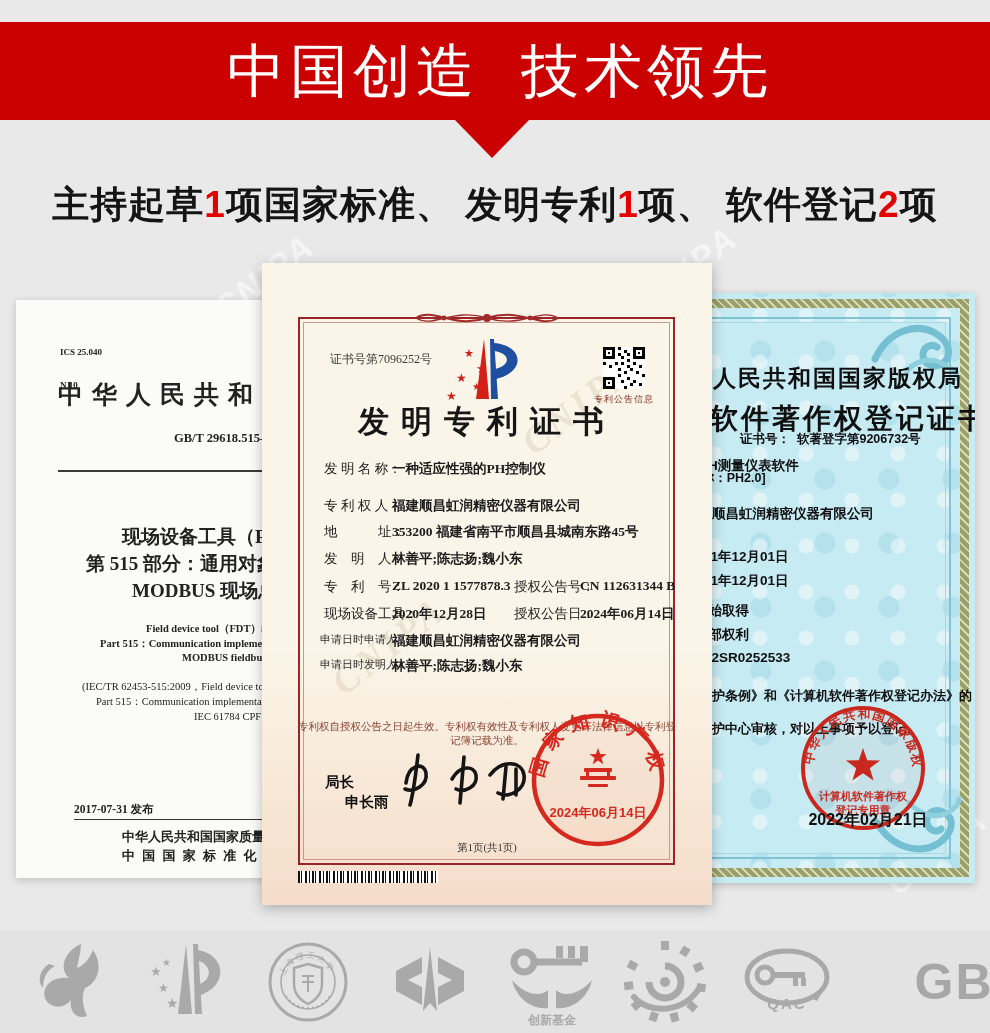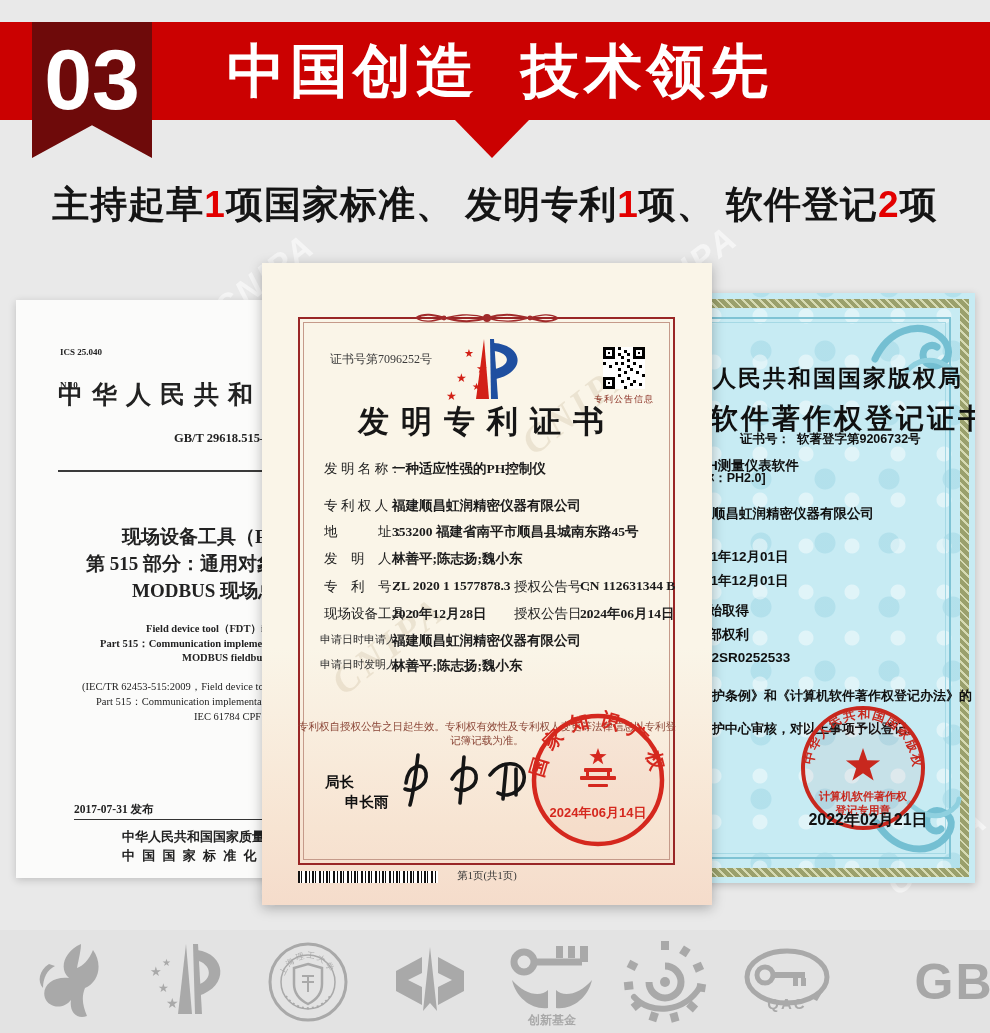--- a/index.html
+++ b/index.html
@@ -2,21 +2,21 @@
 <html><head>
 <meta charset="utf-8">
 <style>
   html,body{margin:0;padding:0;}
   body{font-family:"Liberation Sans",sans-serif;}
   #stage{position:relative;width:990px;height:1033px;background:#e9e9e9;overflow:hidden;}
 
   
   .red-band{position:absolute;left:0;top:22px;width:990px;height:98px;background:#cb0101;}
   .band-title{position:absolute;left:110px;top:33px;width:780px;text-align:center;
-    font-size:58px;font-weight:bold;color:#fff;letter-spacing:5px;white-space:pre;}
+    font-size:58px;font-weight:normal;color:#fff;letter-spacing:5px;white-space:pre;}
   .ribbon{position:absolute;left:32px;top:22px;width:120px;height:136px;background:#6e0a0a;
     clip-path:polygon(0 0,100% 0,100% 100%,50% 76%,0 100%);}
   .ribbon-num{position:absolute;left:0;top:2px;width:100%;text-align:center;
     font-size:86px;font-weight:bold;color:#fff;line-height:110px;}
   .band-triangle{position:absolute;left:454px;top:119px;width:0;height:0;
     border-left:38px solid transparent;border-right:38px solid transparent;border-top:39px solid #cb0101;}
   .subtitle{position:absolute;left:0;top:180px;width:990px;text-align:center;
     font-size:37px;font-weight:bold;color:#141414;letter-spacing:1px;}
   .subtitle .red{color:#e30000;}
 
@@ -72,21 +72,21 @@
   .pat-qrlabel{left:332px;top:130px;font-size:9px;color:#8a2f22;letter-spacing:1px;}
   .prow{position:absolute;left:0;top:0;width:100%;font-size:13.5px;}
   .plabel{position:absolute;left:62px;color:#222;}
   .pvalue{position:absolute;left:130px;font-weight:bold;}
   .plabel2{position:absolute;left:252px;}
   .pvalue2{position:absolute;left:318px;font-weight:bold;}
   .plabel-sm{position:absolute;left:58px;font-size:11px;color:#333;}
   .pat-legal{position:absolute;left:7%;width:86%;text-align:center;font-size:10.5px;color:#8a4536;}
   .pat-boss{position:absolute;left:63px;font-size:14.5px;font-weight:bold;color:#111;
     font-family:"Liberation Sans",sans-serif;}
-  .pat-page{position:absolute;left:0;top:578px;width:100%;text-align:center;font-size:10.5px;color:#333;margin-top:28px;}
+  .pat-page{position:absolute;left:0;top:578px;width:100%;text-align:center;font-size:10.5px;color:#333;}
   .pat-barcode{position:absolute;left:36px;top:608px;width:140px;height:12px;
     background:repeating-linear-gradient(90deg,#111 0 2px,#fff 2px 3px,#111 3px 4px,#fff 4px 7px,#111 7px 9px,#fff 9px 11px,#111 11px 12px,#fff 12px 14px);}
   .pat-sealdate{position:absolute;left:266px;top:541px;width:140px;text-align:center;
     font-size:13px;font-weight:bold;color:#d5281e;font-family:"Liberation Sans",sans-serif;}
   .pat-wm{position:absolute;font-size:38px;font-weight:bold;font-style:italic;
     color:rgba(160,135,95,0.16);transform:rotate(-38deg);letter-spacing:4px;}
   .star{position:absolute;color:#d22016;font-family:"DejaVu Sans",sans-serif;}
 
   
   .footer{position:absolute;left:0;top:930px;width:990px;height:103px;background:#e3e3e3;}
@@ -94,23 +94,20 @@
   .gb-text{font-size:50px;font-weight:900;color:#a7a7a7;letter-spacing:2px;font-family:"Liberation Sans",sans-serif;margin-left:44px;}
 </style>
 </head>
 <body>
 
 <div id="stage">
 
   <div class="red-band"></div>
   <div class="band-title">中国创造  技术领先</div>
   <div class="band-triangle"></div>
-  <div class="ribbon">
-    <div class="ribbon-num">03</div>
-  </div>
   <div class="subtitle">
     <span>主持起草</span><span class="red">1</span><span>项国家标准、 发明专利</span><span class="red">1</span><span>项、 软件登记</span><span class="red">2</span><span>项</span>
   </div>
 
   <span class="wm" style="left:205px;top:258px;">CNIPA</span>
   <span class="wm" style="left:628px;top:250px;">CNIPA</span>
   <span class="wm" style="left:250px;top:845px;">CNIPA</span>
   <span class="wm" style="left:878px;top:832px;">CNIPA</span>
 
   <div class="std">

